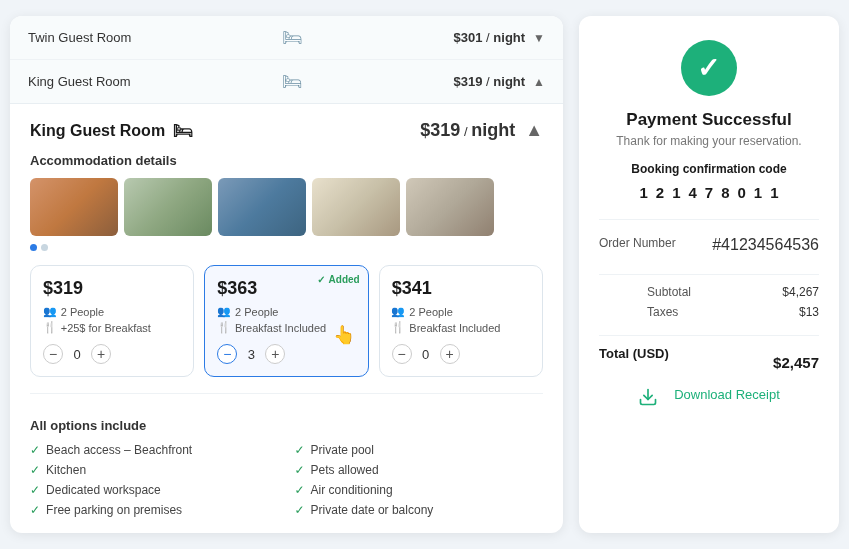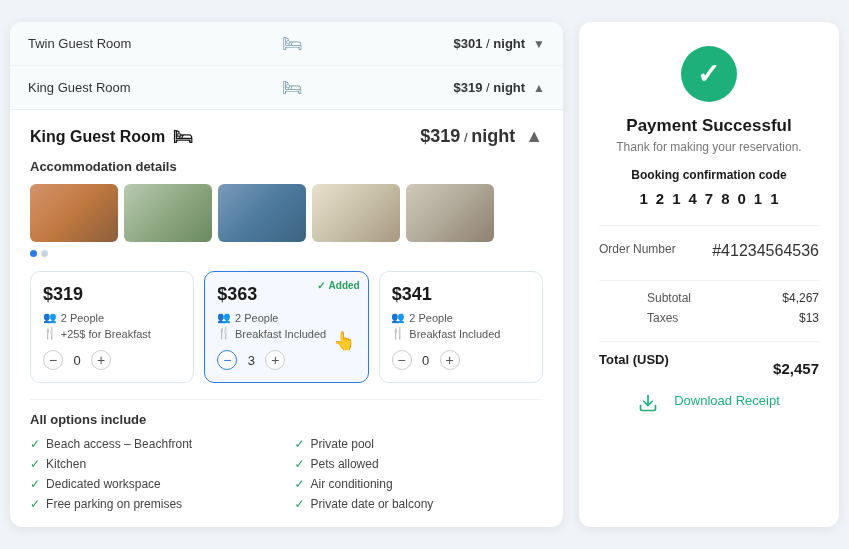--- a/index.html
+++ b/index.html
@@ -203,21 +203,21 @@
       font-size: 13px;
       color: #333;
       font-weight: 500;
       min-width: 12px;
       text-align: center;
     }
 
     
     .all-options {
       border-top: 1px solid #eef2f5;
-      padding-top: 12px;
+      padding-top: 24px;
     }
     .amenities-grid {
       display: grid;
       grid-template-columns: 1fr 1fr;
       gap: 6px 16px;
     }
     .amenity-item {
       display: flex;
       align-items: center;
       gap: 6px;

